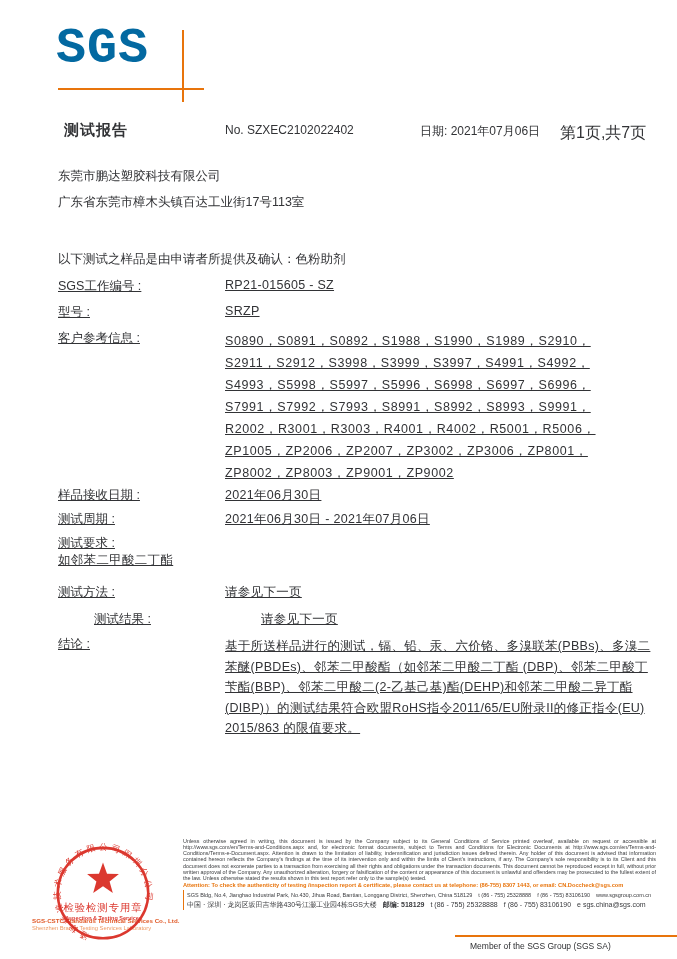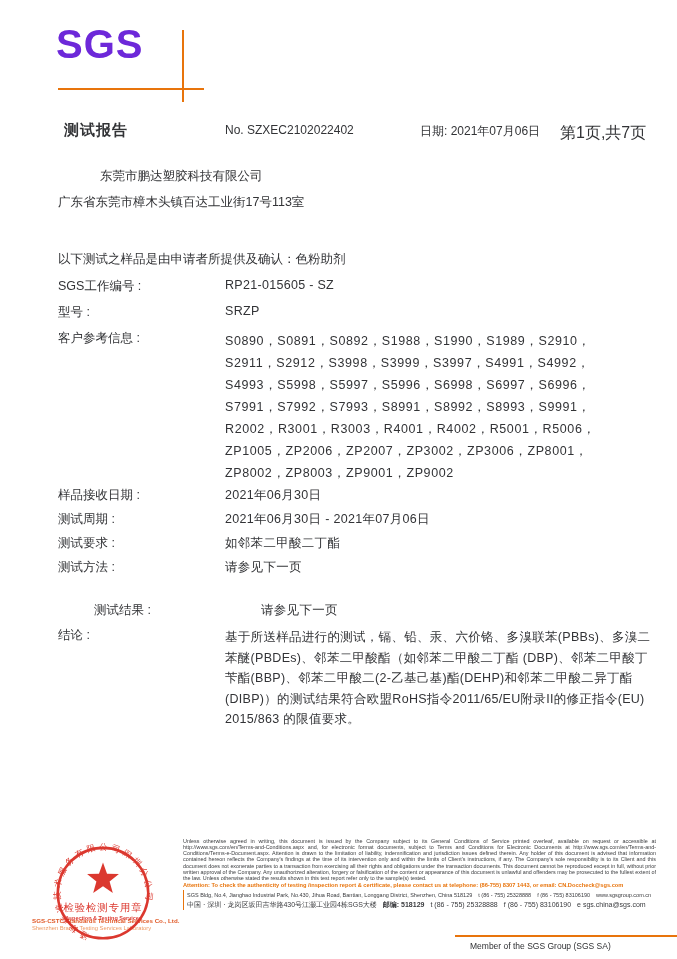--- a/index.html
+++ b/index.html
@@ -1,48 +1,48 @@
 <!DOCTYPE html>
 <html><head>
 <meta charset="utf-8">
 <style>
   * { margin:0; padding:0; box-sizing:border-box; }
   html,body { background:#ffffff; }
   body { font-family:"Liberation Sans", sans-serif; color:#323336; }
   .page { position:relative; width:677px; height:959px; background:#ffffff; overflow:hidden; }
 
   
-  .logo-text { position:absolute; left:56px; top:24px; font-size:40px; font-weight:bold;
-               color:#6d28d9; letter-spacing:1px; line-height:1; }
+  .logo-text { position:absolute; left:56px; top:24px; font-size:50px; font-weight:bold;
+               color:#0369a1; letter-spacing:1px; line-height:1;font-family:Liberation Mono, monospace; }
   .logo-vline { position:absolute; left:182px; top:30px; width:2px; height:72px; background:#e8740c; }
   .logo-hline { position:absolute; left:58px; top:88px; width:146px; height:2px; background:#e8740c; }
 
   
   .header-row { position:absolute; left:58px; top:121px; width:590px; height:20px; }
   .hdr-title { position:absolute; left:6px; top:0; font-size:15px; font-weight:bold; letter-spacing:1px; }
   .hdr-no    { position:absolute; left:167px; top:2px; font-size:12px; }
   .hdr-date  { position:absolute; left:362px; top:2px; font-size:12px; }
   .hdr-pages { position:absolute; left:502px; top:2px; font-size:16px; }
 
   
-  .applicant { position:absolute; left:58px; top:163px; font-size:12.5px; line-height:26px;text-align:center; }
+  .applicant { position:absolute; left:58px; top:163px; font-size:12.5px; line-height:26px; }
 
   
   .statement { position:absolute; left:58px; top:251px; font-size:12.5px; }
 
   
-  .fields { position:absolute; left:58px; top:278px; width:594px; font-size:12.5px; }
+  .fields { position:absolute; left:58px; top:278px; width:594px; font-size:12.5px;text-decoration:underline; }
   .frow { display:flex; margin-bottom:9px; }
   .flabel { width:167px; flex:none; }
   .fvalue { flex:1; letter-spacing:0.3px; }
   .codes .line { line-height:22px; letter-spacing:0.6px; }
   .codes { margin-bottom:3px; }
   .mb7 { margin-bottom:7px; }
-  .mb3 { margin-bottom:7px; }
-  .mb10 { margin-bottom:26px; }
+  .mb3 { margin-bottom:15px;flex-direction:column; }
+  .mb10 { margin-bottom:10px; }
   .mb8 { margin-bottom:8px;margin-left:36px; }
   .conclusion-text { line-height:20.5px; }
 
   
   .footer { position:absolute; left:0; top:836px; width:677px; height:123px; font-size:5.4px; }
   .footer-right { position:absolute; left:183px; top:2px; width:473px; }
   .disclaimer { font-size:5.4px; line-height:6.15px; text-align:justify; color:#3f4043; }
   .attention { margin-top:1px; font-size:5.7px; line-height:6.3px; font-weight:bold; color:#e8740c; }
   .addresses { margin-top:2px; border-left:1.5px solid #e8740c; padding-left:3px; }
   .addr-row { display:flex; align-items:center; white-space:nowrap; line-height:10px; color:#3a3b3e; }

